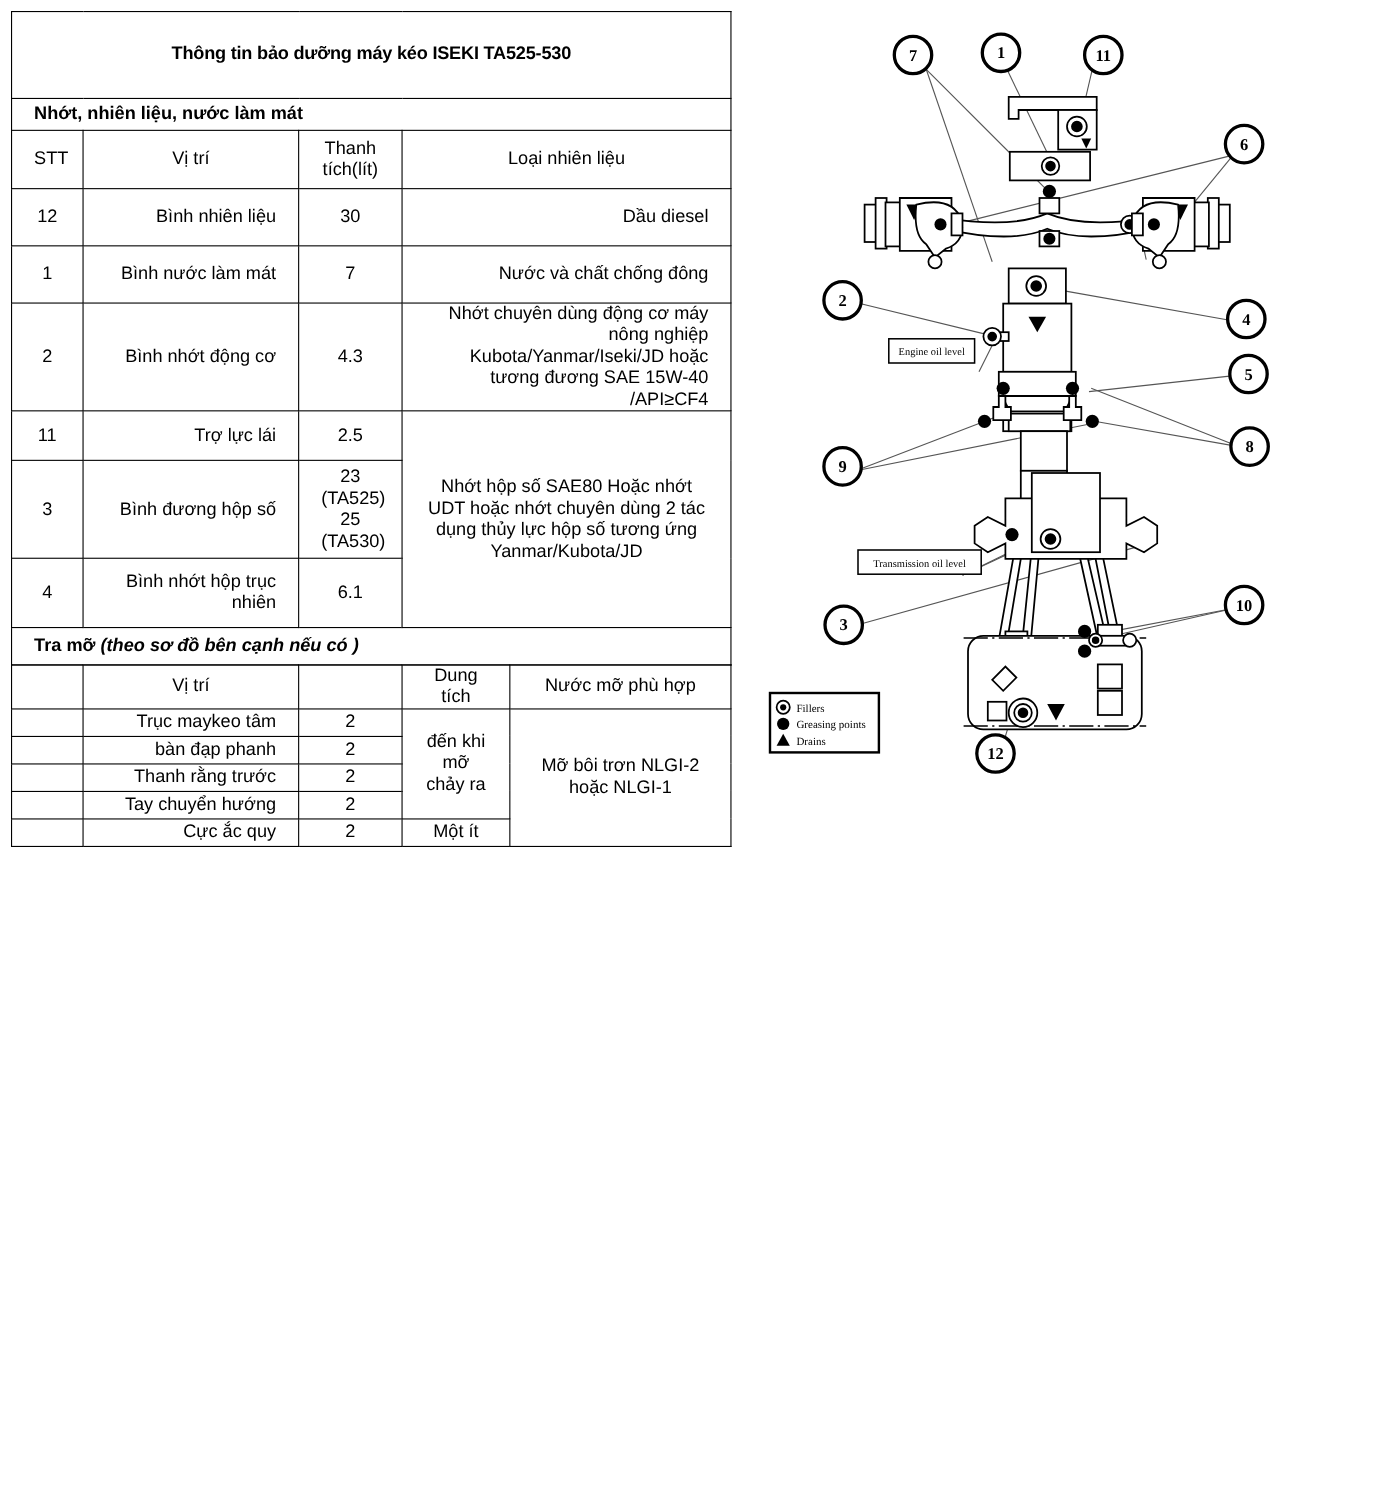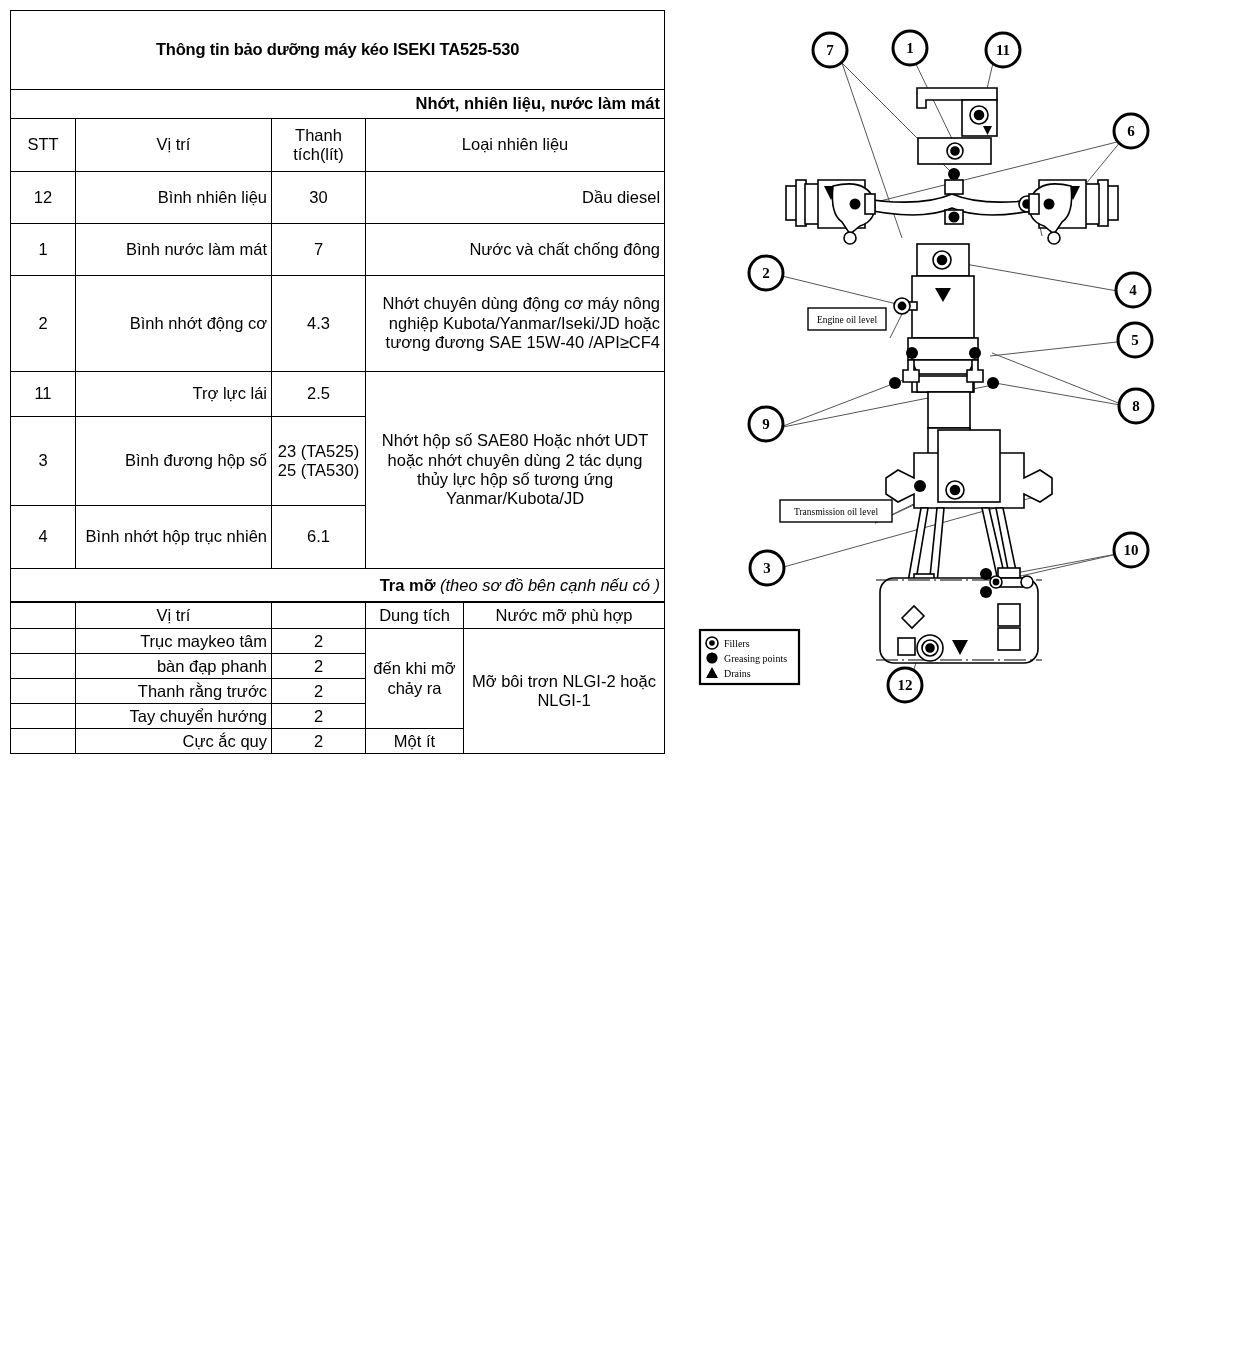--- a/index.html
+++ b/index.html
@@ -1,24 +1,24 @@
 <!DOCTYPE html>
 <html><head>
 <meta charset="utf-8">
 <style>
   html,body{margin:0;padding:0;background:#ffffff;}
   body{width:1248px;height:1352px;position:relative;font-family:"Liberation Sans",sans-serif;color:#000;}
 
   
   #table-block{position:absolute;left:10px;top:10px;width:654px;}
   table.spec{border-collapse:collapse;width:654px;table-layout:fixed;background:transparent;position:relative;z-index:2;}
-  table.spec td{border:1.6px solid #000;padding:0 4px;vertical-align:middle;font-size:16.5px;line-height:1.18;}
+  table.spec td{border:1.6px solid #000;padding:0 20px;vertical-align:middle;font-size:16.5px;line-height:1.18;}
   .ttl{font-size:24px;font-weight:bold;text-align:center;letter-spacing:-.2px;}
-  .sec{font-size:19px;font-weight:bold;text-align:right;}
-  .sec .ital{font-style:italic;font-weight:normal;}
+  .sec{font-size:19px;font-weight:bold;text-align:left;}
+  .sec .ital{font-style:italic;font-weight:bold;}
   .ctr{text-align:center;}
   .lft{text-align:right;}
   .hdr{text-align:center;font-size:16.5px;}
 
   
   #watermark{position:absolute;left:255px;top:148px;width:240px;height:160px;z-index:1;pointer-events:none;}
   #watermark svg{display:block;}
   #wm-text{position:absolute;left:38px;top:126px;font-family:"Liberation Serif",serif;font-style:italic;font-weight:bold;font-size:21px;color:#9c9ce4;letter-spacing:.5px;}
 
   

